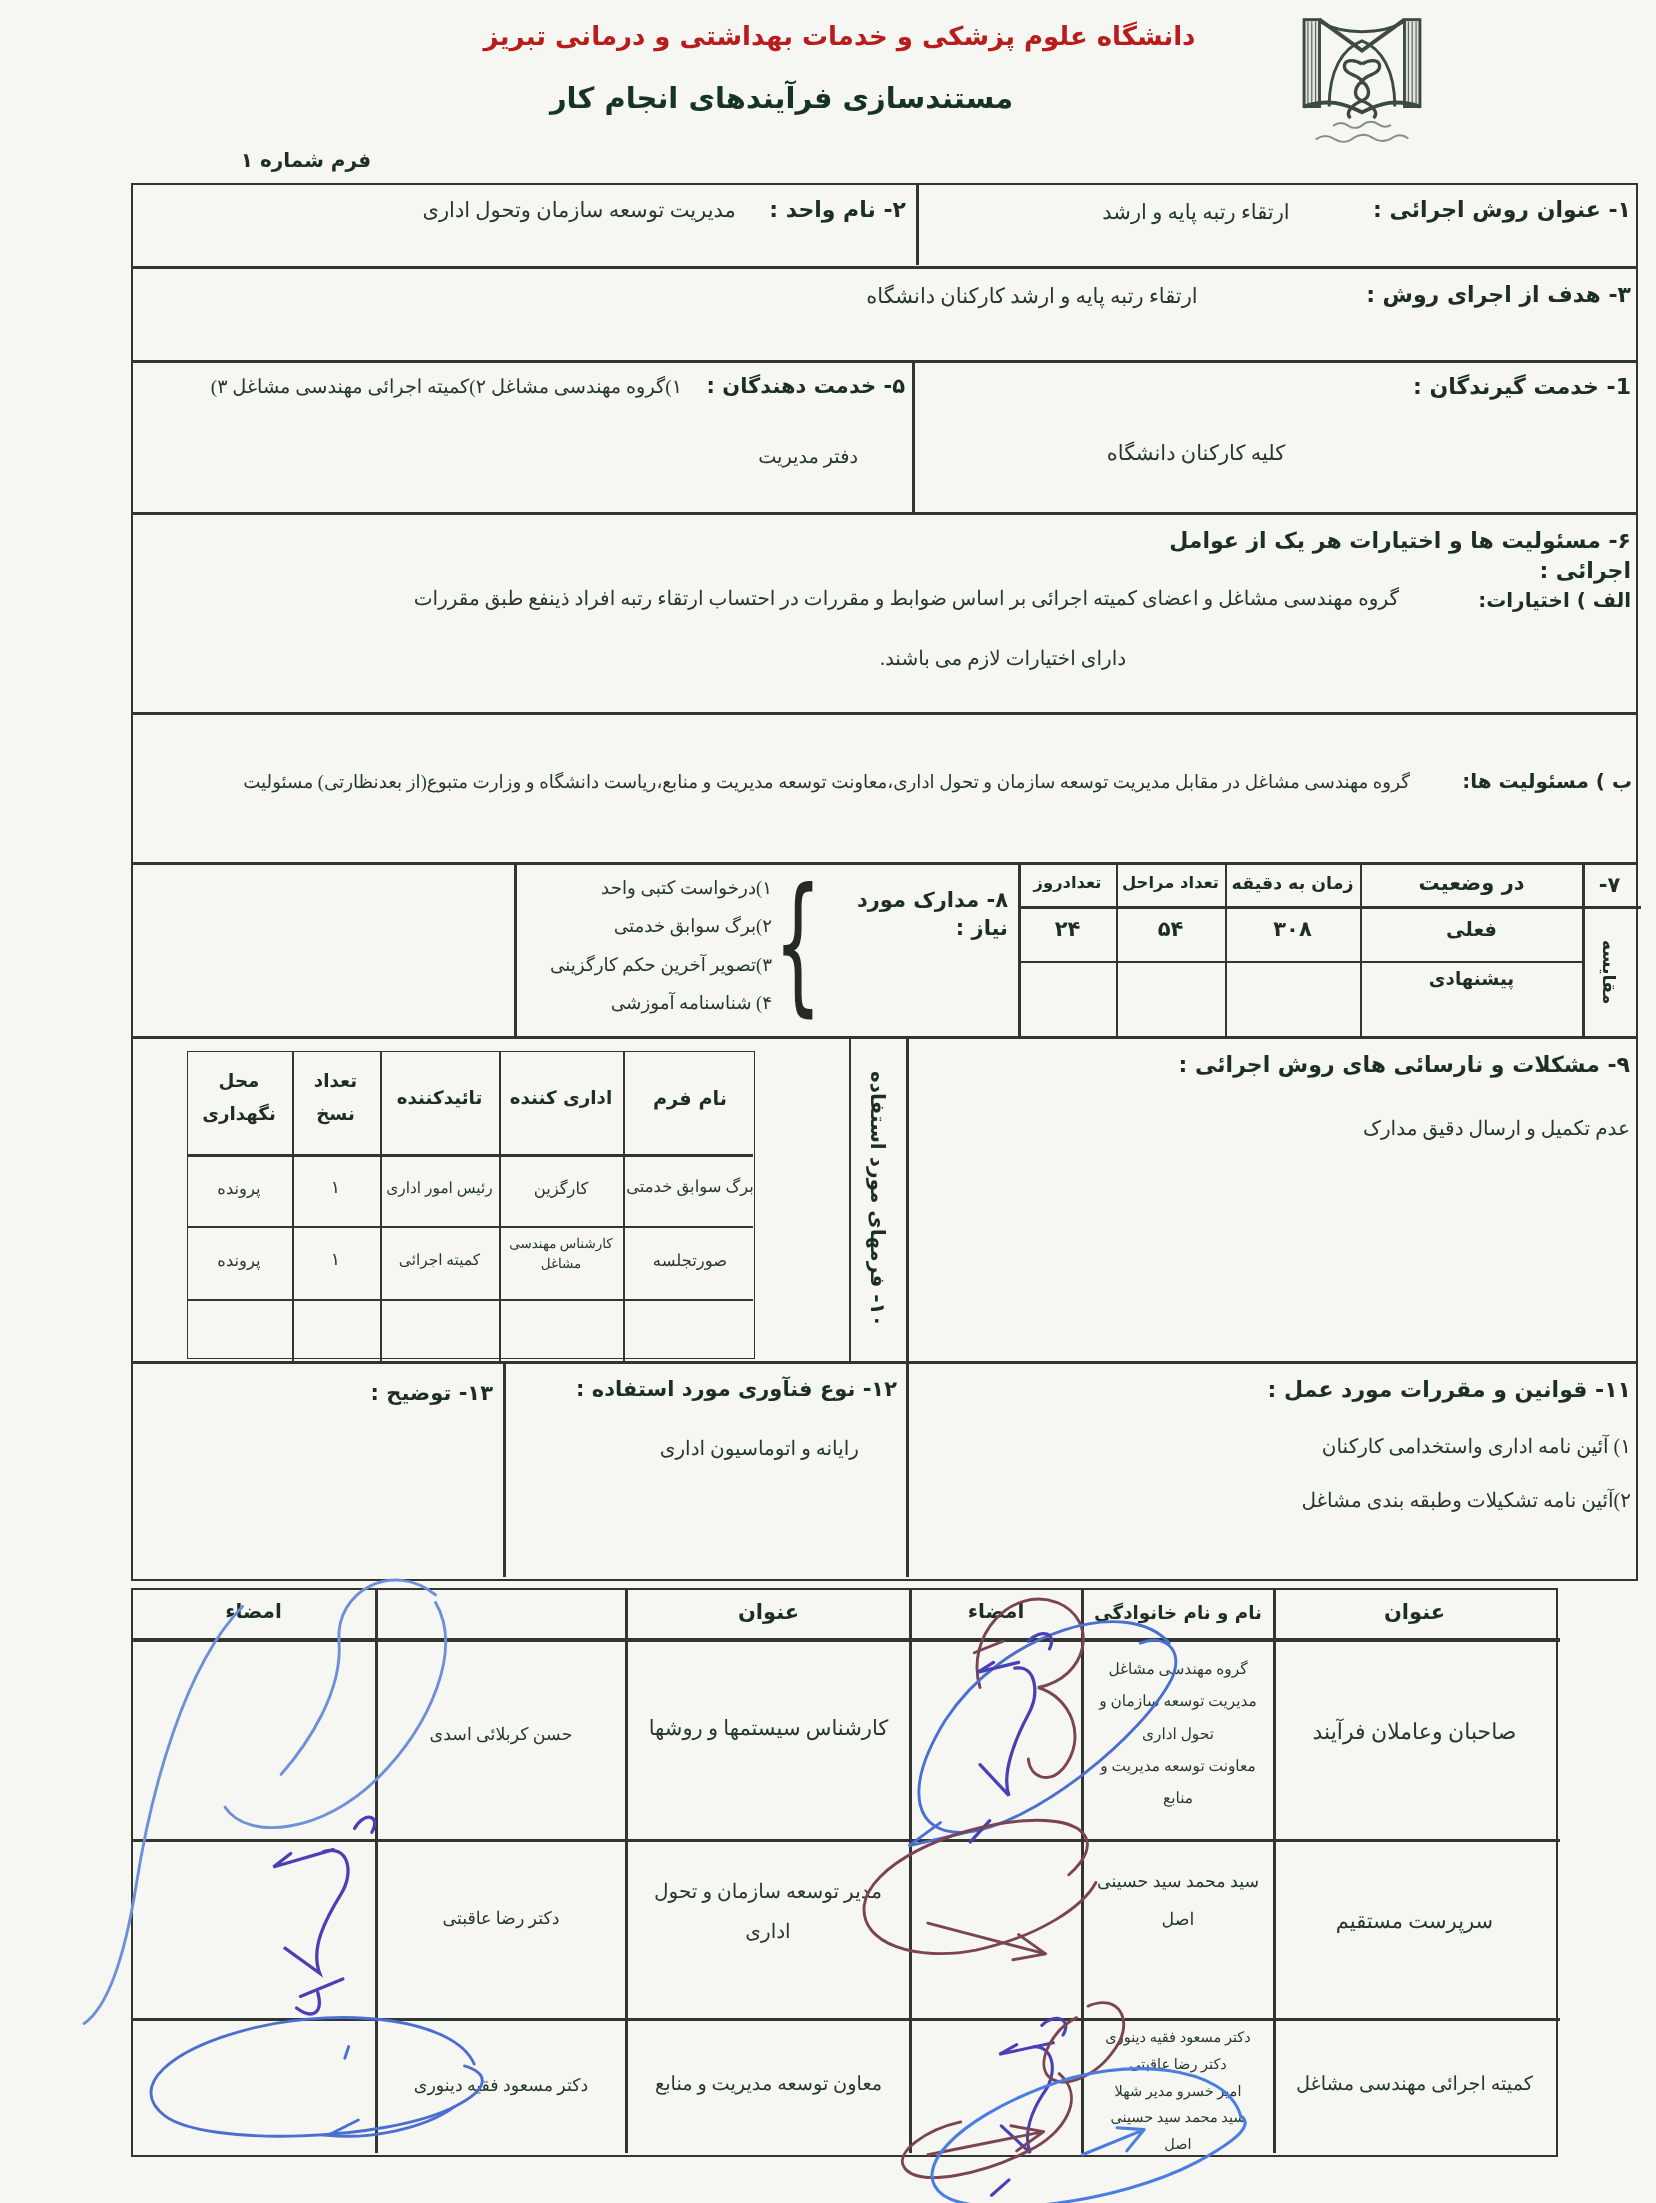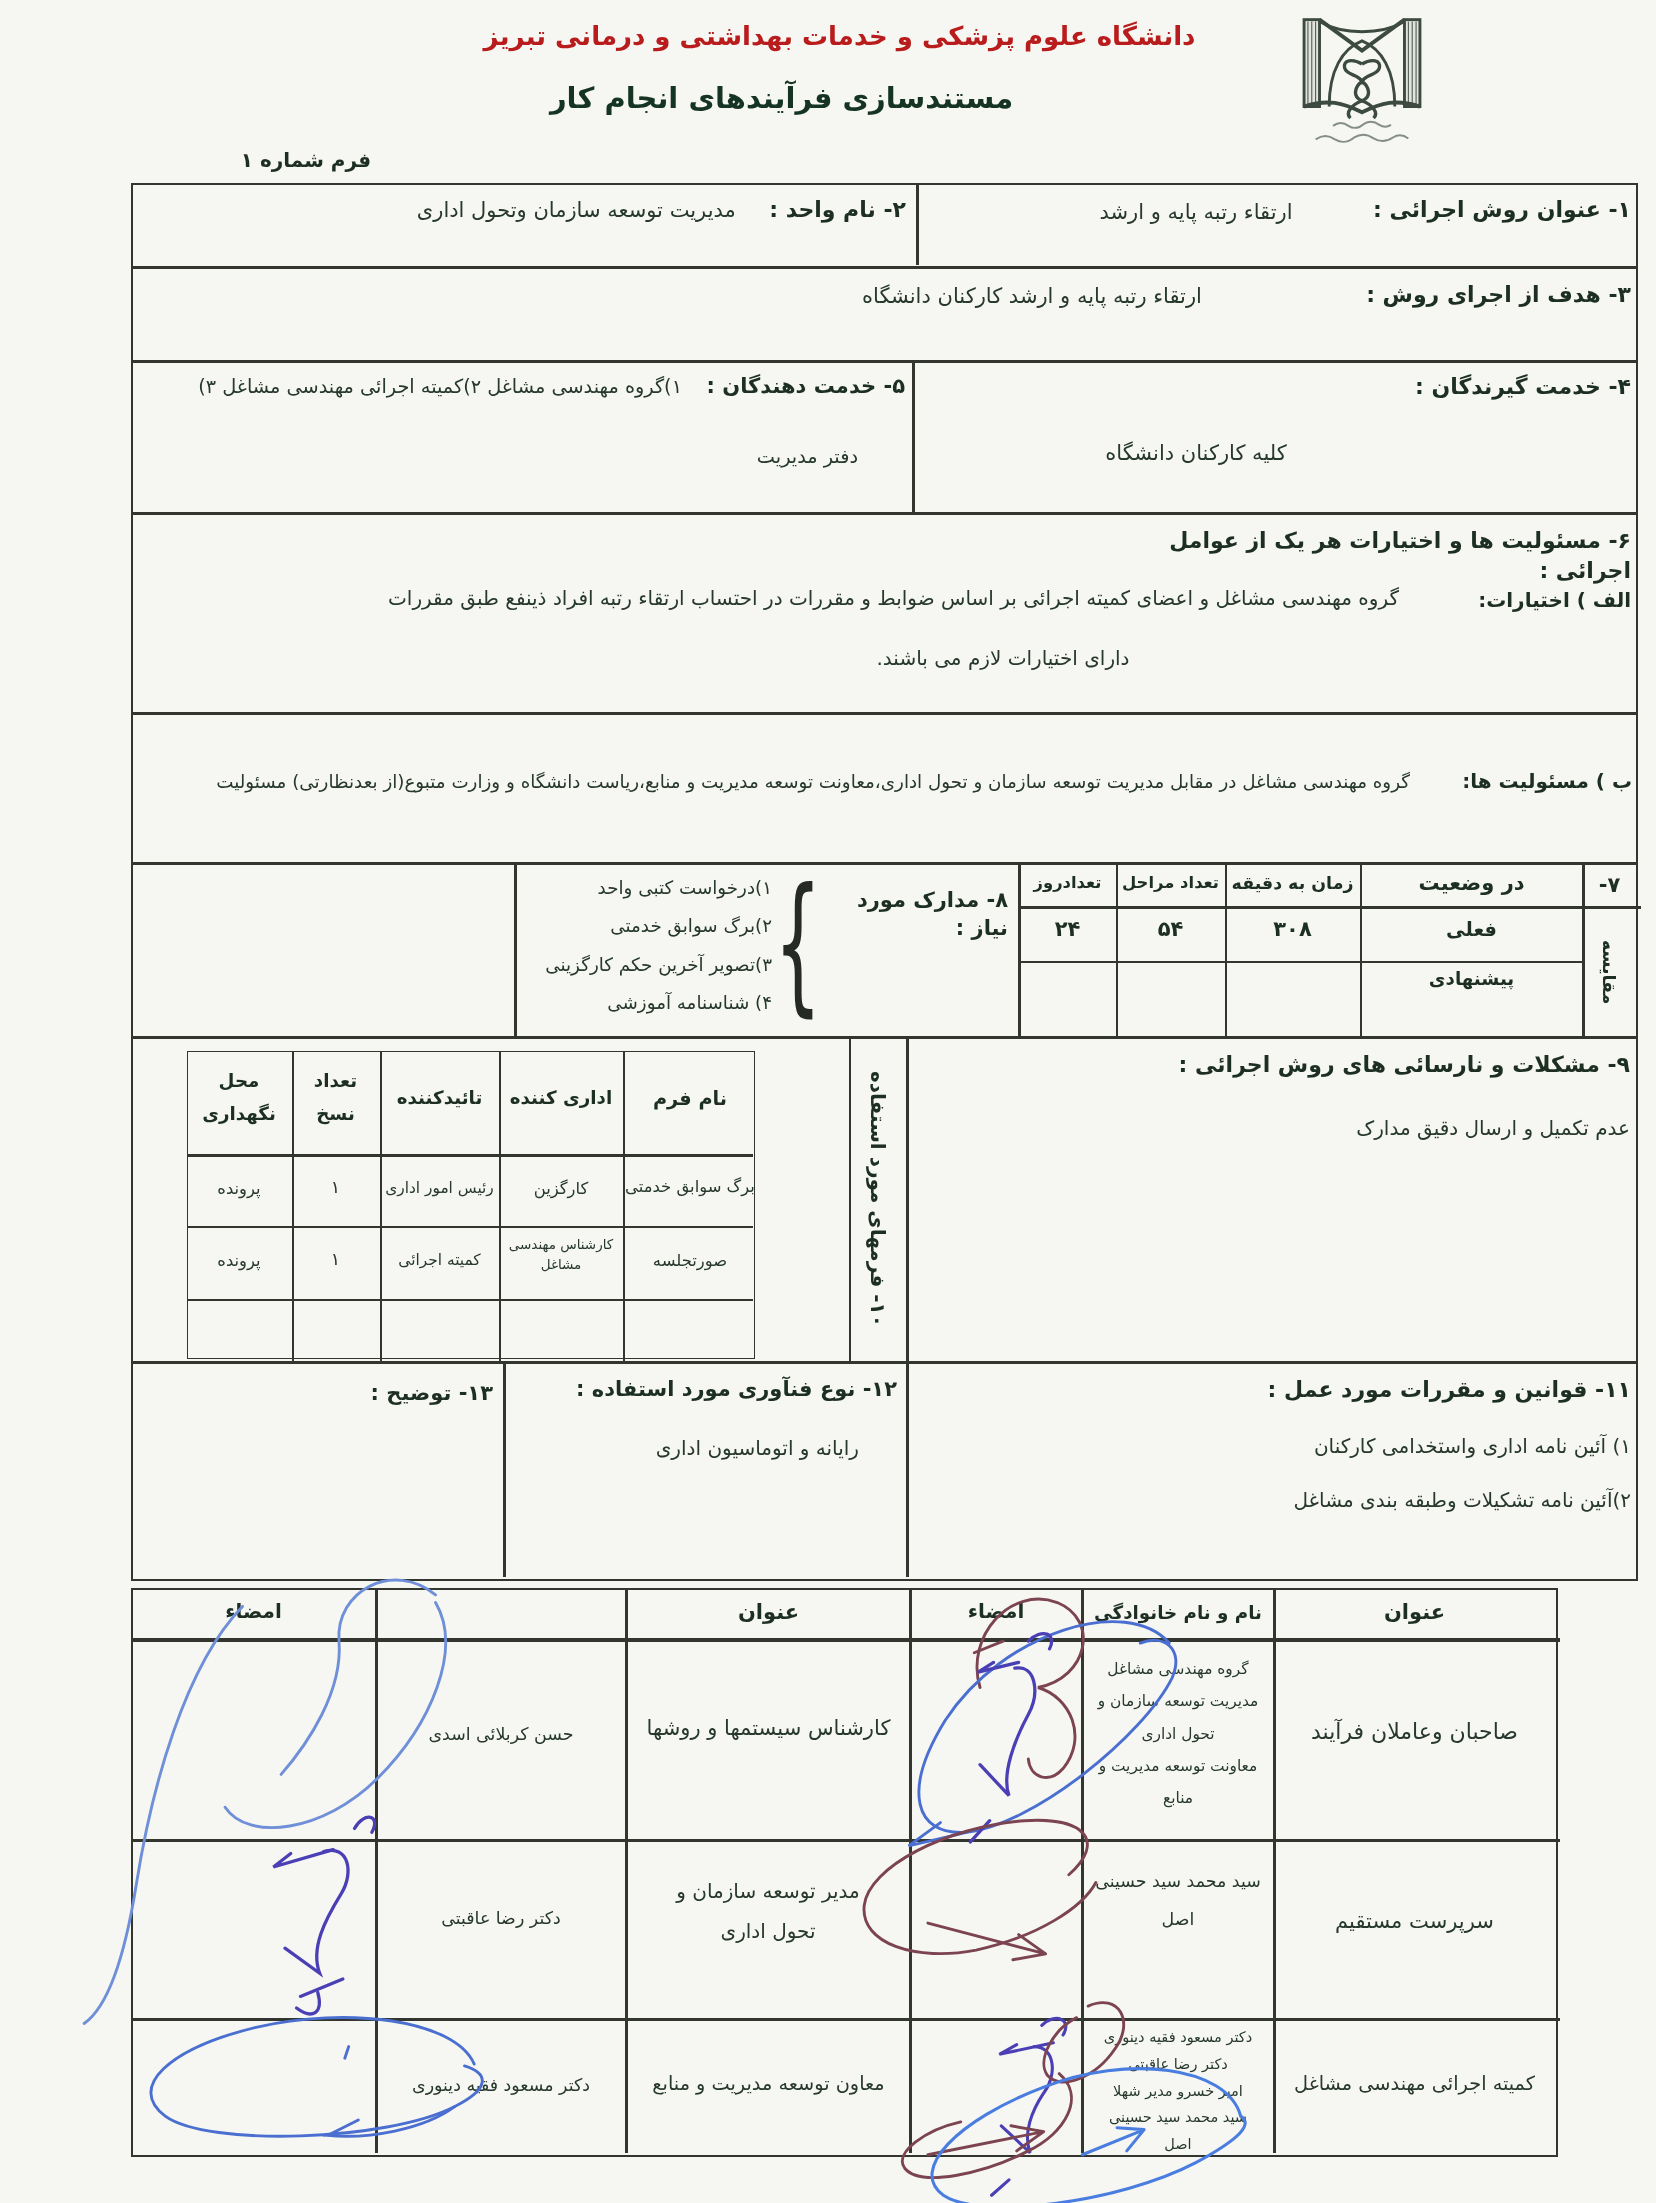--- a/index.html
+++ b/index.html
@@ -3,21 +3,21 @@
 <meta charset="utf-8">
 <style>
   html,body{margin:0;padding:0;background:#e8e8e4;}
   #page{
     position:relative;width:1657px;height:2203px;margin:0 auto;
     background:#f6f7f2;overflow:hidden;direction:rtl;
     font-family:"DejaVu Sans",sans-serif;color:#24352a;
   }
   .t{position:absolute;line-height:1.35;}
   .lbl{font-weight:bold;color:#1d2f22;}
-  .val{color:#27382d;}
+  .val{color:#27382d;font-family:Liberation Serif, serif;}
   .c{text-align:center;}
   .r{text-align:right;}
   .hl{position:absolute;background:#32362f;height:1.9px;}
   .vl{position:absolute;background:#32362f;width:1.9px;}
   .box{position:absolute;border:2.9px solid #32362f;}
   .box2{position:absolute;border:1.9px solid #32362f;}
   .vert{display:flex;align-items:center;justify-content:center;position:absolute;}
   .vert>span{transform:rotate(90deg);white-space:nowrap;font-weight:bold;color:#1d2f22;}
   svg.sigs{position:absolute;left:0;top:0;pointer-events:none;}
   .brace{position:absolute;display:flex;align-items:center;justify-content:center;color:#262a24;}
@@ -91,21 +91,21 @@
   <div class="t val c" style="left:1052px;top:198px;width:290px;font-size:21px;">ارتقاء رتبه پایه و ارشد</div>
   <div class="t r" style="left:328px;top:195px;width:579px;font-size:21px;">
     <span class="lbl" style="font-size:22px;">۲- نام واحد :</span>
     <span>&nbsp;&nbsp;&nbsp;</span>
     <span class="val">مدیریت توسعه سازمان وتحول اداری</span>
   </div>
 
   <div class="t lbl r" style="left:1352px;top:280px;width:280px;font-size:22px;">۳- هدف از اجرای روش :</div>
   <div class="t val c" style="left:753px;top:282px;width:560px;font-size:21px;">ارتقاء رتبه پایه  و ارشد کارکنان دانشگاه</div>
 
-  <div class="t lbl r" style="left:1352px;top:372px;width:280px;font-size:22px;">۴-   خدمت گیرندگان :</div>
+  <div class="t lbl r" style="left:1352px;top:372px;width:280px;font-size:22px;">1-   خدمت گیرندگان :</div>
   <div class="t val c" style="left:1023px;top:439px;width:348px;font-size:21px;">کلیه کارکنان دانشگاه</div>
   <div class="t r" style="left:145px;top:372px;width:761px;font-size:19.3px;">
     <span class="lbl" style="font-size:21px;">۵- خدمت دهندگان :</span>
     <span>&nbsp;&nbsp;</span>
     <span class="val">۱)گروه  مهندسی مشاغل        ۲)کمیته اجرائی مهندسی مشاغل  ۳)</span>
   </div>
   <div class="t val r" style="left:714px;top:444px;width:145px;font-size:19.3px;">دفتر مدیریت</div>
 
   <div class="t lbl r" style="left:1149px;top:526px;width:483px;font-size:22px;">۶- مسئولیت ها و اختیارات هر یک از عوامل اجرائی :</div>
   <div class="t lbl r" style="left:1468px;top:587px;width:164px;font-size:20px;">الف )  اختیارات:</div>

